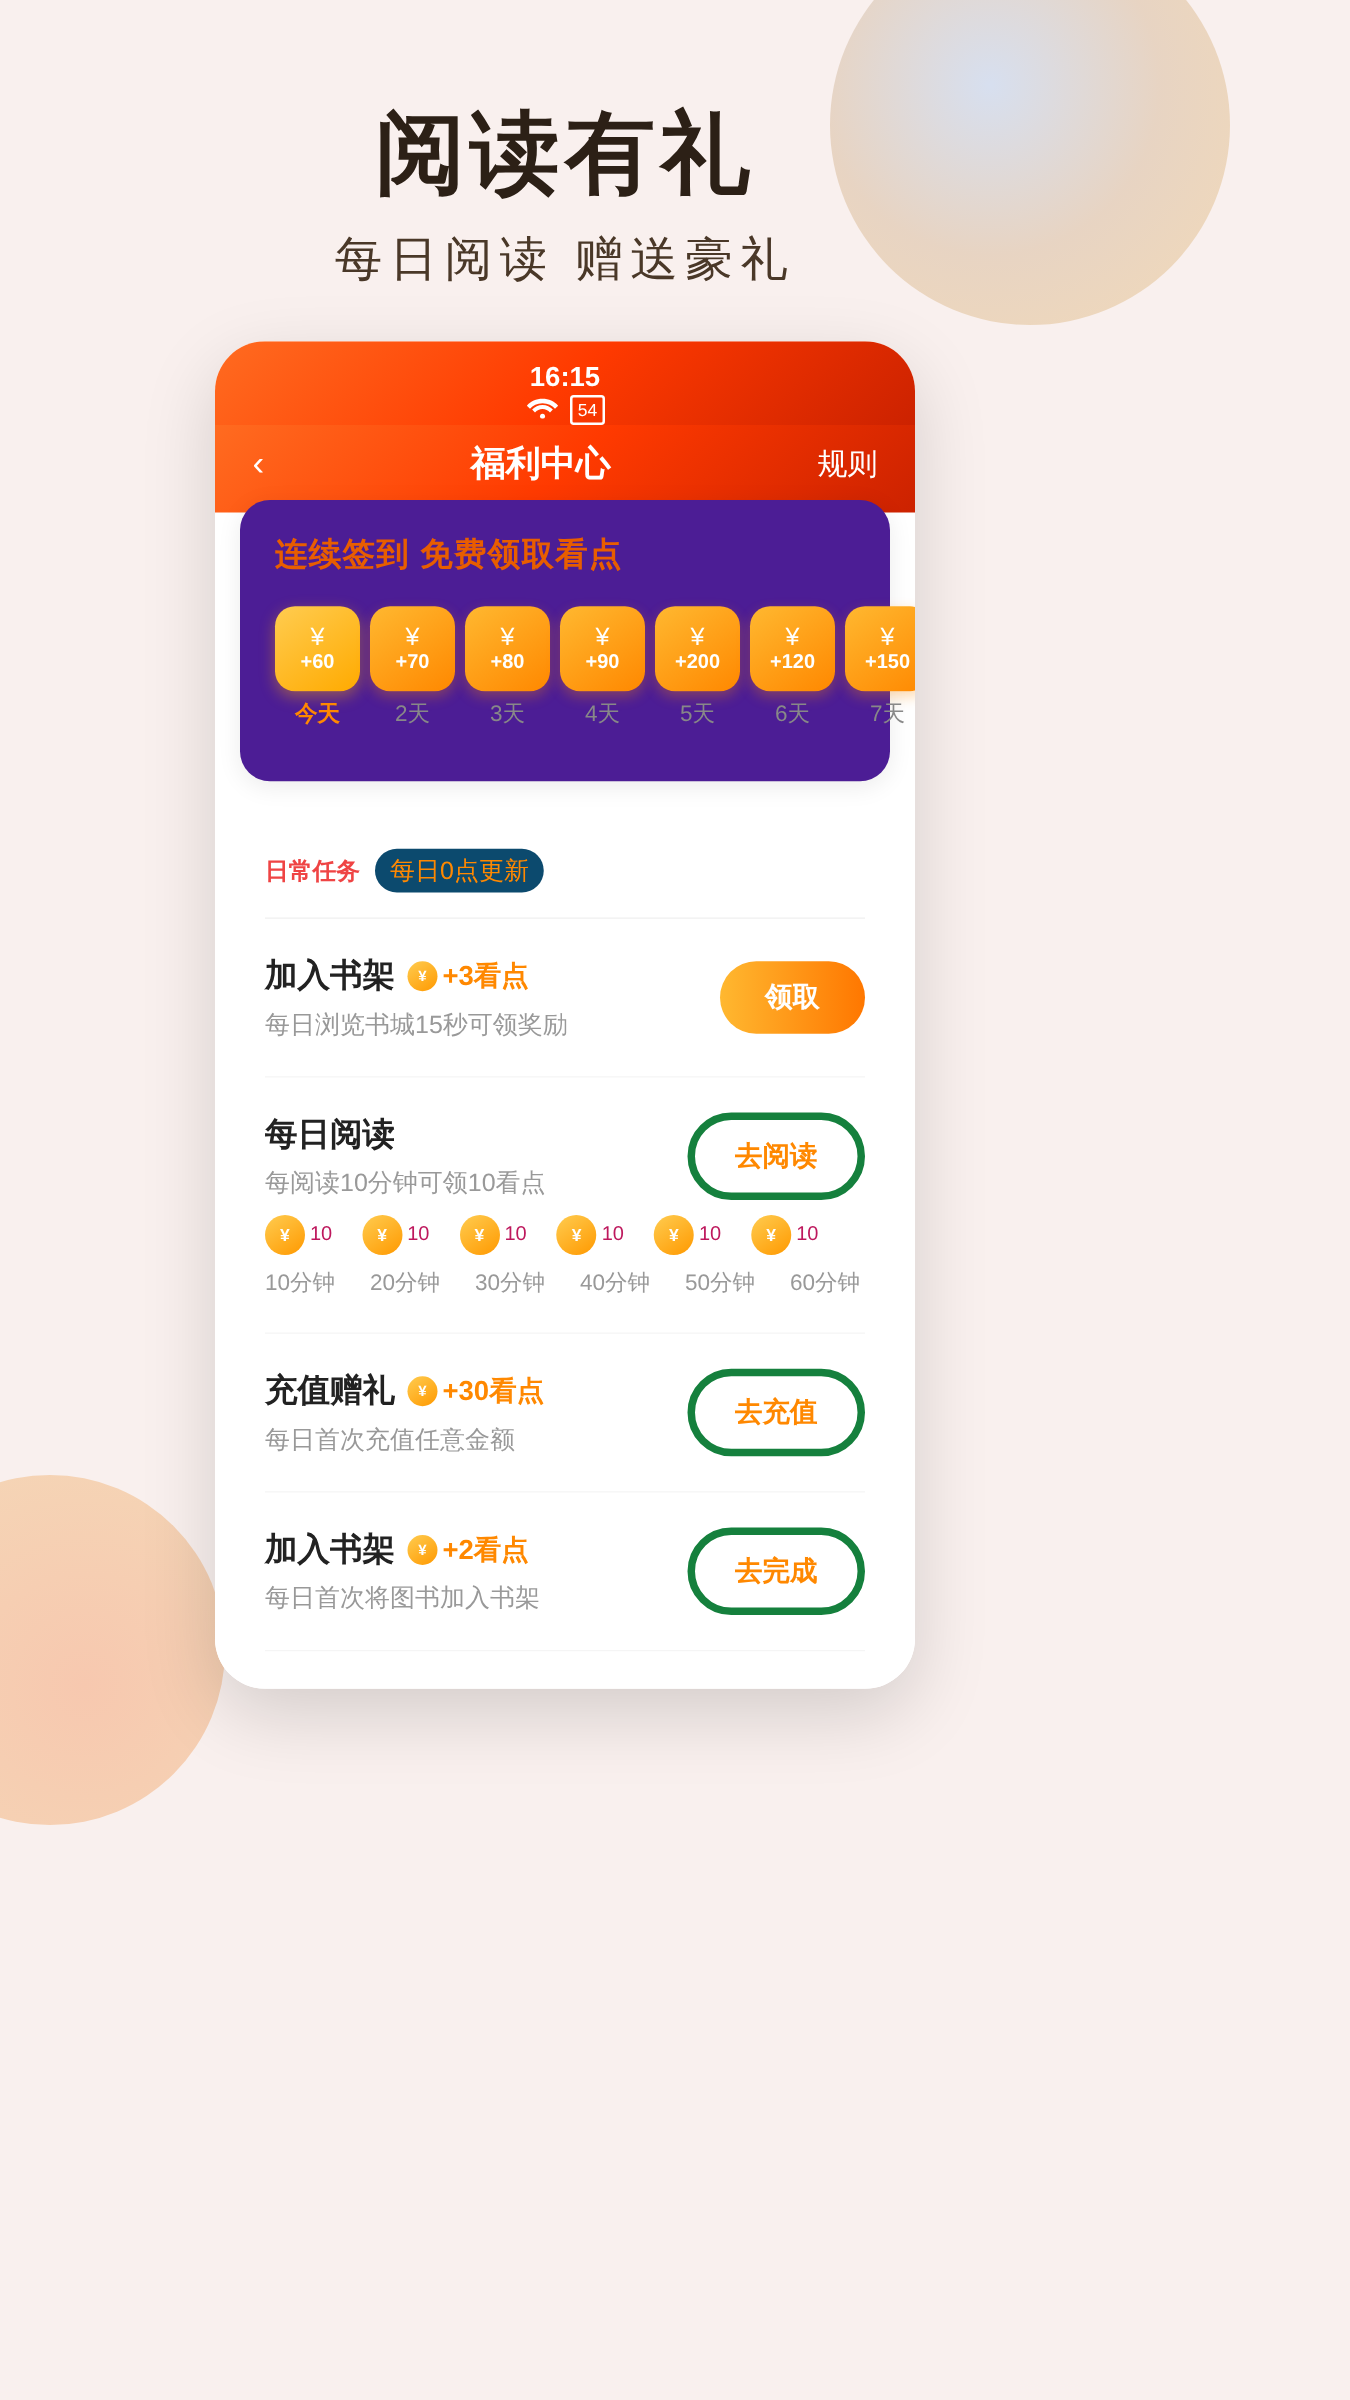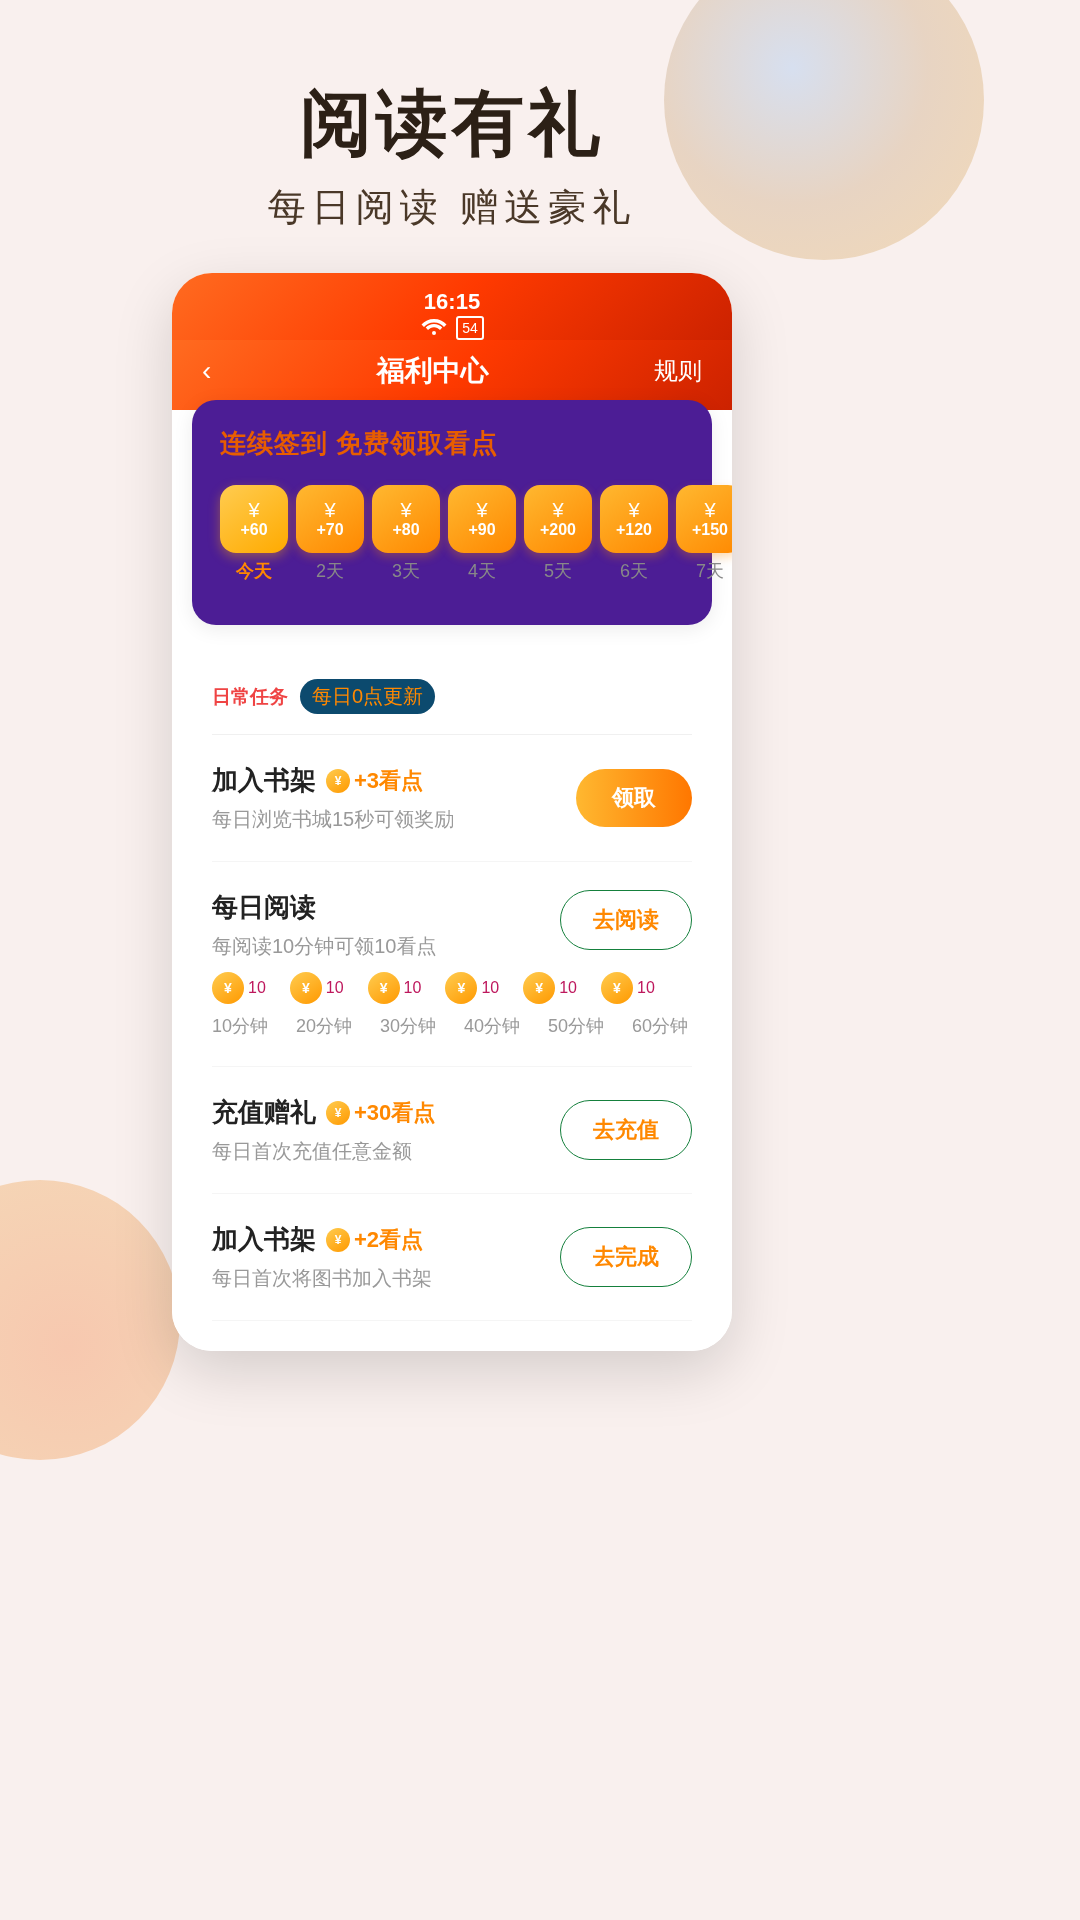--- a/index.html
+++ b/index.html
@@ -286,21 +286,21 @@
     .task-desc {
       font-size: 20px;
       color: #999;
     }
     .task-btn {
       padding: 14px 32px;
       border-radius: 40px;
       font-size: 22px;
       font-weight: 600;
       cursor: pointer;
-      border: 1px solid #15803d;
+      border: 6px solid #15803d;
       background: white;
       color: #ff8800;
       white-space: nowrap;
     }
     .task-btn.filled {
       background: linear-gradient(90deg, #ffb830, #ff7700);
       color: white;
       border: none;
       padding: 14px 36px;
     }

